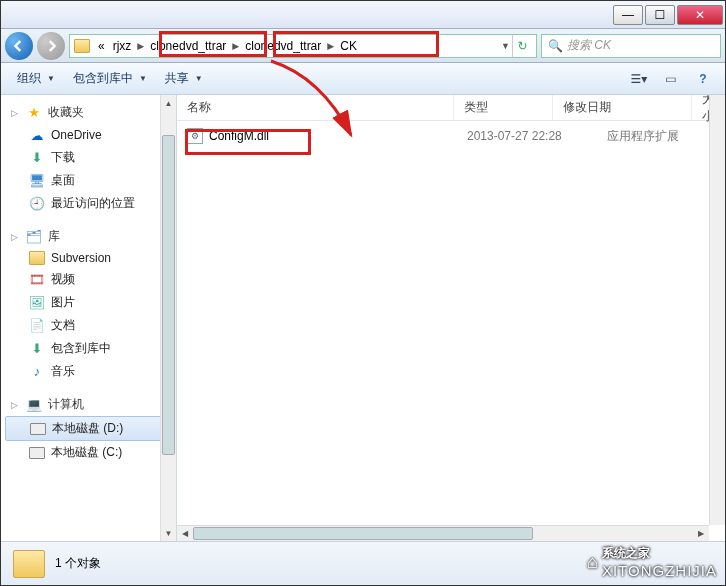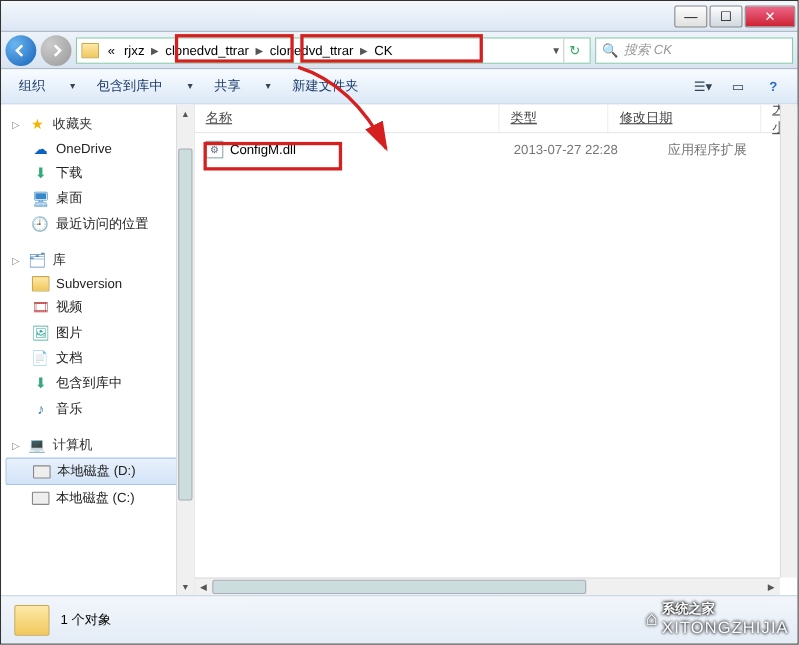--- a/index.html
+++ b/index.html
@@ -18,21 +18,21 @@
 .addrwrap { flex: 1; display: flex; align-items: center; background: #fff; border: 1px solid #8ca; height: 24px; padding: 0 4px; }
 .crumb { display: flex; align-items: center; padding: 0 4px; height: 22px; white-space: nowrap; }
 .crumb-sep { color: #555; font-size: 9px; padding: 0 2px; }
 .folder-ico { width: 16px; height: 14px; background: linear-gradient(#ffe9a8, #f0c85c); border: 1px solid #c9a84a; border-radius: 1px; margin-right: 4px; }
 .addr-refresh { width: 20px; display:flex; align-items:center; justify-content:center; color:#3a6; border-left:1px solid #ccc; height:22px; }
 .searchbox { width: 180px; background: #fff; border: 1px solid #8ca; height: 24px; display: flex; align-items: center; padding: 0 6px; color: #999; font-style: italic; }
 .searchbox .mag { margin-right: 4px; color:#888; font-style: normal; }
 
 
 .toolbar { height: 32px; background: linear-gradient(#f7fbff, #dce9f7); display: flex; align-items: center; padding: 0 8px; gap: 2px; border-bottom: 1px solid #c4d3e4; }
-.toolitem { padding: 4px 8px; color: #1a3a6a; display:flex; align-items:center; gap:21px; }
+.toolitem { padding: 4px 8px; color: #1a3a6a; display:flex; align-items:center; gap:6px; }
 .toolitem .drop { font-size:8px; color:#345; }
 .tool-right { margin-left:auto; display:flex; gap:4px; }
 .iconbtn { width:28px; height:22px; border:1px solid transparent; display:flex; align-items:center; justify-content:center; color:#345; }
 
 
 .body { display: flex; height: 446px; }
 .sidebar { width: 176px; background: #fff; border-right: 1px solid #d0d8e0; overflow-y: auto; padding: 6px 0; position:relative; }
 .side-group { margin-bottom: 10px; }
 .side-head { display:flex; align-items:center; padding:3px 10px; gap:6px; color:#333; }
 .side-head .exp { font-size:9px; color:#888; width:9px; }
@@ -52,21 +52,21 @@
 .ico.music { color:#37a; }
 .ico.pc { color:#666; }
 .ico.drive { width:16px; height:12px; background:#eee; border:1px solid #888; border-radius:1px; }
 .side-scroll { position:absolute; right:0; top:0; bottom:0; width:16px; background:#f0f0f0; border-left:1px solid #ddd; }
 .side-scroll .thumb { position:absolute; left:1px; right:1px; top:40px; height:320px; background:#cdd; border:1px solid #aab; border-radius:2px; }
 .side-scroll .arrow { position:absolute; left:0; right:0; height:16px; display:flex; align-items:center; justify-content:center; font-size:8px; color:#555; }
 
 
 .content { flex:1; background:#fff; position:relative; overflow:hidden; }
 .colhead { display:flex; border-bottom:1px solid #e4e8ec; height:26px; align-items:center; color:#444; }
-.col { padding:0 10px; border-right:1px solid #eee; height:100%; display:flex; align-items:center;text-decoration:underline; }
+.col { padding:0 10px; border-right:1px solid #eee; height:100%; display:flex; align-items:center; }
 .col.name { width:280px; }
 .col.date { width:140px; }
 .col.type { width:100px; }
 .col.size { flex:1; }
 .filelist { padding:4px 0; }
 .filerow { display:flex; align-items:center; height:22px; }
 .filerow .cell { padding:0 10px; }
 .filerow .cell.name { width:280px; display:flex; align-items:center; gap:6px; }
 .filerow .cell.date { width:140px; color:#777; }
 .filerow .cell.type { width:100px; color:#777; }
@@ -141,21 +141,20 @@
       <span class="drop">▼</span>
     </div>
   <div class="toolitem">
       <span>包含到库中</span>
       <span class="drop">▼</span>
     </div>
   <div class="toolitem">
       <span>共享</span>
       <span class="drop">▼</span>
     </div>
-  <div class="toolitem">新建文件夹</div>
   <div class="tool-right">
     <div class="iconbtn">☰▾</div>
     <div class="iconbtn">▭</div>
     <div class="iconbtn" style="color:#2a6cc4;font-weight:bold">?</div>
   </div>
 </div>
 
 <div class="body">
   <div class="sidebar">
     <div class="side-group">

